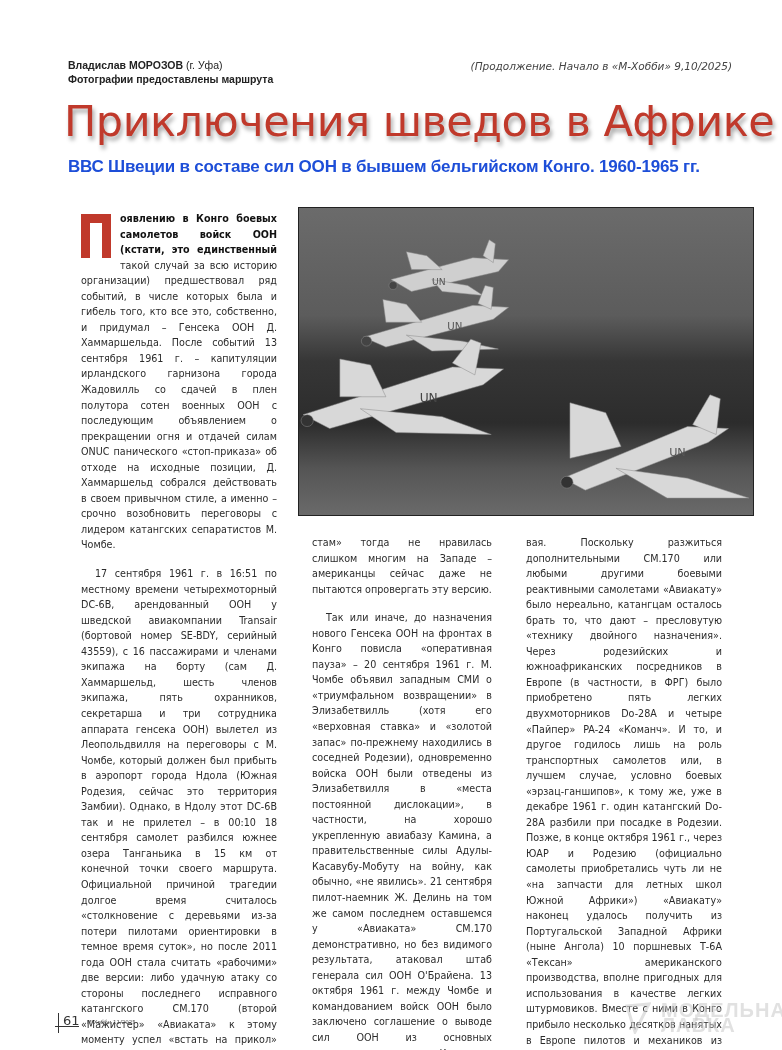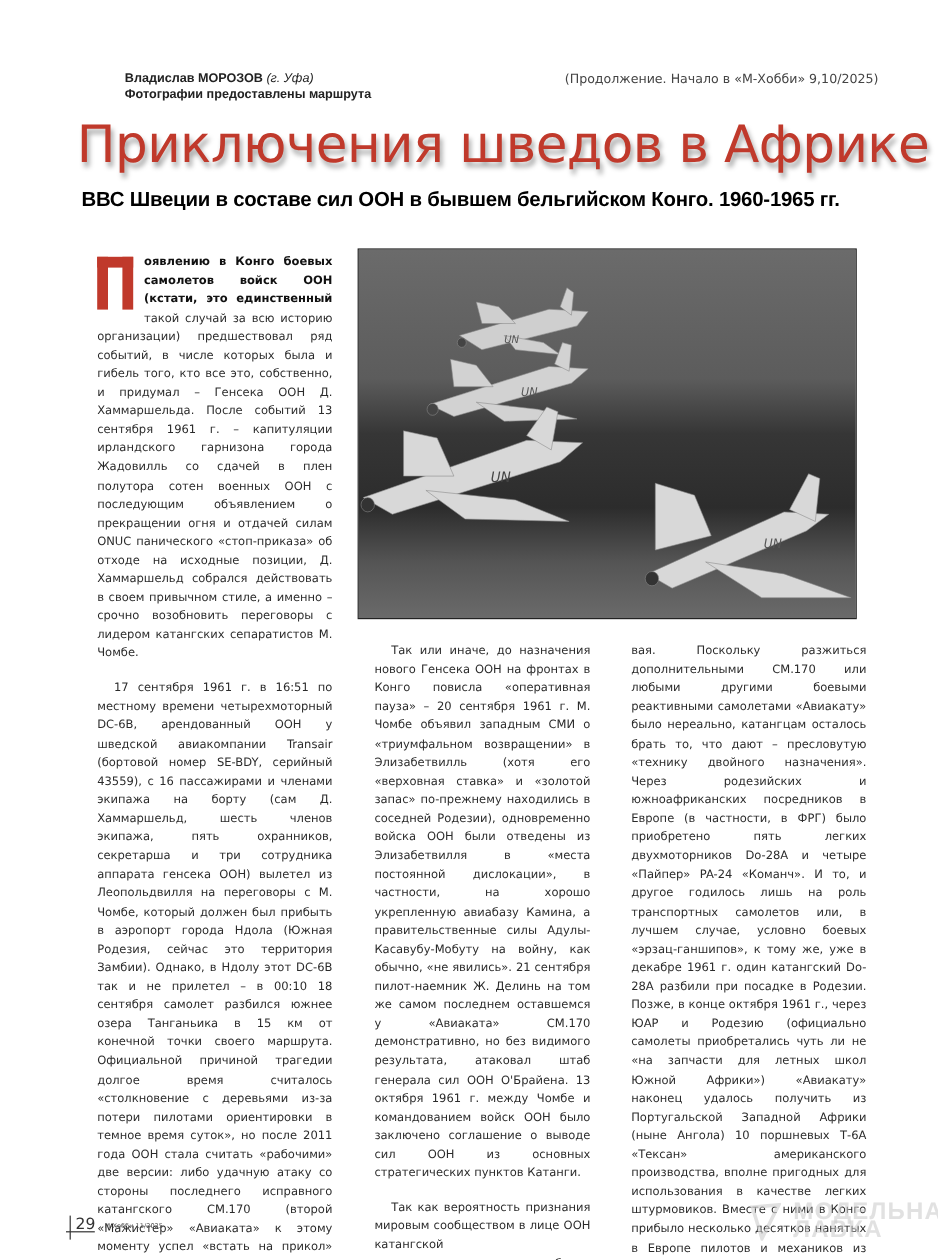--- a/index.html
+++ b/index.html
@@ -1,36 +1,36 @@
 <!DOCTYPE html>
 <html><head>
 <meta charset="utf-8">
 <style>
   html, body { margin: 0; padding: 0; background: #ffffff; }
   body { width: 782px; height: 1050px; position: relative; overflow: hidden;
          font-family: "DejaVu Sans", sans-serif; color: #2a2a2a; }
   .author { position: absolute; left: 68px; top: 58px; font-family: "Liberation Sans", sans-serif; font-size: 10.5px; line-height: 14px; color: #222; }
-  .author b { font-weight: bold; margin-left: 36px; }
-  .author .city { font-weight: normal; font-style: italic; }
-  .continuation { position: absolute; right: 50px; top: 60px; font-family: "DejaVu Sans", sans-serif; font-size: 10.5px; color: #444; }
+  .author b { font-weight: bold; }
+  .author .city { font-weight: normal; }
+  .continuation { position: absolute; right: 50px; top: 60px; font-family: "DejaVu Sans", sans-serif; font-style: italic; font-size: 10.5px; color: #444; }
   .title { position: absolute; left: 64px; top: 92px; width: 680px; font-family: "DejaVu Sans", sans-serif; font-size: 43px; letter-spacing: -0.5px; color: #c0392b; text-shadow: 2px 4px 4px rgba(0,0,0,0.35); white-space: nowrap; line-height: 58px; }
-  .subtitle { position: absolute; left: 68px; top: 157px; font-family: "Liberation Sans", sans-serif; font-weight: bold; font-size: 17px; color: #000000; white-space: nowrap; letter-spacing: -0.2px; }
+  .subtitle { position: absolute; left: 68px; top: 157px; font-family: "Liberation Sans", sans-serif; font-weight: bold; font-size: 17px; color: #1d4ed8; white-space: nowrap; letter-spacing: -0.2px; }
   .col { position: absolute; font-family: "DejaVu Sans", sans-serif; font-size: 9.6px; line-height: 15.55px; text-align: justify; color: #2b2b2b; hyphens: auto; }
   .col p { margin: 13px; text-indent: 14px; }
   .col p.first { text-indent: 0; }
   .col1 { left: 68px; top: 198px; width: 222px; }
   .col2 { left: 299px; top: 522px; width: 206px; }
   .col3 { left: 513px; top: 522px; width: 222px; }
   .dropcap { float: left; width: 34px; height: 44px; margin: 3px 5px 0 0; position: relative; }
   .dropcap .dc-left { position: absolute; left: 0; top: 0; width: 9px; height: 44px; background: #c0392b; }
   .dropcap .dc-right { position: absolute; right: 4px; top: 0; width: 9px; height: 44px; background: #c0392b; }
   .dropcap .dc-top { position: absolute; left: 0; top: 0; width: 30px; height: 9px; background: #c0392b; }
   .lead { font-weight: bold; color: #111; }
-  .photo { position: absolute; left: 298px; top: 207px; width: 416px; height: 309px; border: 1.5px solid #222; box-sizing: border-box; overflow: hidden;
-           background: linear-gradient(180deg, #5d5d5d 0%, #6a6a6a 30%, #3f3f3f 45%, #2e2e2e 62%, #4f4f4f 78%, #666 100%); font-style: italic; }
+  .photo { position: absolute; left: 298px; top: 207px; width: 456px; height: 309px; border: 1.5px solid #222; box-sizing: border-box; overflow: hidden;
+           background: linear-gradient(180deg, #5d5d5d 0%, #6a6a6a 30%, #3f3f3f 45%, #2e2e2e 62%, #4f4f4f 78%, #666 100%); }
   .photo svg { width: 100%; height: 100%; display: block; }
   .folio { position: absolute; left: 55px; top: 1013px; font-family: "DejaVu Sans", sans-serif; }
   .folio .num { font-size: 13px; color: #333; position: absolute; left: 8px; top: 0; }
   .folio .vline { position: absolute; left: 3px; top: 0; width: 1px; height: 20px; background: #333; }
   .folio .hline { position: absolute; left: 0; top: 13px; width: 24px; height: 1px; background: #333; }
   .folio .mag { position: absolute; left: 32px; top: 6px; font-size: 5.5px; color: #555; white-space: nowrap; }
   .watermark { position: absolute; left: 625px; top: 1000px; width: 150px; height: 45px; color: rgba(200,200,200,0.55); font-family: "Liberation Sans", sans-serif; font-weight: bold; font-size: 20px; line-height: 15px; letter-spacing: 1px; }
   .watermark .wm-logo { position: absolute; left: 0; top: 2px; width: 26px; height: 32px; }
   .watermark .wm-text { position: absolute; left: 36px; top: 3px; }
 </style>
@@ -102,32 +102,33 @@
       <span class="dc-top"></span>
         <span class="dc-left"></span>
         <span class="dc-right"></span>
     </span>
     <span class="lead">оявлению в Конго боевых самолетов войск ООН (кстати, это единственный</span><span> такой случай за всю историю организации) предшествовал ряд событий, в числе которых была и гибель того, кто все это, собственно, и придумал – Генсека ООН Д. Хаммаршельда. После событий 13 сентября 1961 г. – капитуляции ирландского гарнизона города Жадовилль со сдачей в плен полутора сотен военных ООН с последующим объявлением о прекращении огня и отдачей силам ONUC панического «стоп-приказа» об отходе на исходные позиции, Д. Хаммаршельд собрался действовать в своем привычном стиле, а именно – срочно возобновить переговоры с лидером катангских сепаратистов М. Чомбе.</span>
   </p>
   <p>17 сентября 1961 г. в 16:51 по местному времени четырехмоторный DC-6B, арендованный ООН у шведской авиакомпании Transair (бортовой номер SE-BDY, серийный 43559), с 16 пассажирами и членами экипажа на борту (сам Д. Хаммаршельд, шесть членов экипажа, пять охранников, секретарша и три сотрудника аппарата генсека ООН) вылетел из Леопольдвилля на переговоры с М. Чомбе, который должен был прибыть в аэропорт города Ндола (Южная Родезия, сейчас это территория Замбии). Однако, в Ндолу этот DC-6B так и не прилетел – в 00:10 18 сентября самолет разбился южнее озера Танганьика в 15 км от конечной точки своего маршрута. Официальной причиной трагедии долгое время считалось «столкновение с деревьями из-за потери пилотами ориентировки в темное время суток», но после 2011 года ООН стала считать «рабочими» две версии: либо удачную атаку со стороны последнего исправного катангского СМ.170 (второй «Мажистер» «Авиаката» к этому моменту успел «встать на прикол» из-за отказа двигателей, ряд западных авторов полагает, что для перехвата могли привлечь и истребитель «Вампир» FB.Mk.9 «дружественных» катангцам ВВС Федерации Северной и Южной Родезии и Ньясаленда), причем служивший тогда в ВВС Катанги бельгийский пилот-наемник Ян Ван Риссегем (умер в 2007 г.) признавался в своих интервью западным СМИ, что сбил DC-6B еще в 1960-е годы; второй вариант – намеренная передача диспетчером аэродрома Ндола (или другой радиостанцией, вышедшей в эфир на волне аэропорта) экипажу DC-6B заведомо неверных данных для захода на посадку, предполагается, что диспетчер мог быть завербован родезийскими спецслужбами, МИ-6 или ЦРУ, поскольку «соглашательская политика Хаммаршельда по отношению к африканским коммунистам и сепарати-</p>
 </div>
 
 <div class="col col2">
+  <p class="first">стам» тогда не нравилась слишком многим на Западе – американцы сейчас даже не пытаются опровергать эту версию.</p>
   <p>Так или иначе, до назначения нового Генсека ООН на фронтах в Конго повисла «оперативная пауза» – 20 сентября 1961 г. М. Чомбе объявил западным СМИ о «триумфальном возвращении» в Элизабетвилль (хотя его «верховная ставка» и «золотой запас» по-прежнему находились в соседней Родезии), одновременно войска ООН были отведены из Элизабетвилля в «места постоянной дислокации», в частности, на хорошо укрепленную авиабазу Камина, а правительственные силы Адулы-Касавубу-Мобуту на войну, как обычно, «не явились». 21 сентября пилот-наемник Ж. Делинь на том же самом последнем оставшемся у «Авиаката» СМ.170 демонстративно, но без видимого результата, атаковал штаб генерала сил ООН О'Брайена. 13 октября 1961 г. между Чомбе и командованием войск ООН было заключено соглашение о выводе сил ООН из основных стратегических пунктов Катанги.</p>
   <p>Так как вероятность признания мировым сообществом в лице ООН катангской квазигосударственности все более стремилась к нулю, в течение октября-ноября 1961 г. эмиссары Чомбе активно пытались пополнить свой скудный военный потенциал путем закупки вооружения и техники на «черном рынке». Но приобрести что-то, кроме стрелкового оружия и боеприпасов к нему, сепаратистам, как обычно, не удалось. С покупкой самолетов ситуация сложилась и вовсе ахо-</p>
 </div>
 
 <div class="col col3">
   <p class="first">вая. Поскольку разжиться дополнительными СМ.170 или любыми другими боевыми реактивными самолетами «Авиакату» было нереально, катангцам осталось брать то, что дают – пресловутую «технику двойного назначения». Через родезийских и южноафриканских посредников в Европе (в частности, в ФРГ) было приобретено пять легких двухмоторников Do-28A и четыре «Пайпер» PA-24 «Команч». И то, и другое годилось лишь на роль транспортных самолетов или, в лучшем случае, условно боевых «эрзац-ганшипов», к тому же, уже в декабре 1961 г. один катангский Do-28A разбили при посадке в Родезии. Позже, в конце октября 1961 г., через ЮАР и Родезию (официально самолеты приобретались чуть ли не «на запчасти для летных школ Южной Африки») «Авиакату» наконец удалось получить из Португальской Западной Африки (ныне Ангола) 10 поршневых Т-6A «Тексан» американского производства, вполне пригодных для использования в качестве легких штурмовиков. Вместе с ними в Конго прибыло несколько десятков нанятых в Европе пилотов и механиков из числа «солдат удачи». По прибытии в Элизабетвилль Т-6 вооружили (по другим данным, подвески и прицелы на них монтировали в Родезии), разрисовали камуфляжем и, в ожидании дальнейшей эскалации боевых действий, замаскировали, рассредоточив по подконтрольным силам Чомбе аэродромам – кроме аэродрома Луано в Элизабетвилле это были, в частности, аэродромы Колвези и Кисенгеи на юге Катанги.</p>
 </div>
 
 <div class="folio">
   <span class="vline"></span>
   <span class="hline"></span>
-  <span class="num">29</span>
+  <span class="num">61</span>
   <span class="mag">М-Хобби 11/2025</span>
 </div>
 
 <div class="watermark">
   <svg class="wm-logo" viewBox="0 0 26 32">
     <path d="M2 4 L24 2 L10 30 Z" fill="none" stroke="rgba(205,205,205,0.6)" stroke-width="3"></path>
   </svg>
   <div class="wm-text">
     <div>МОДЕЛЬНАЯ</div>
     <div>ЛАВКА</div>

